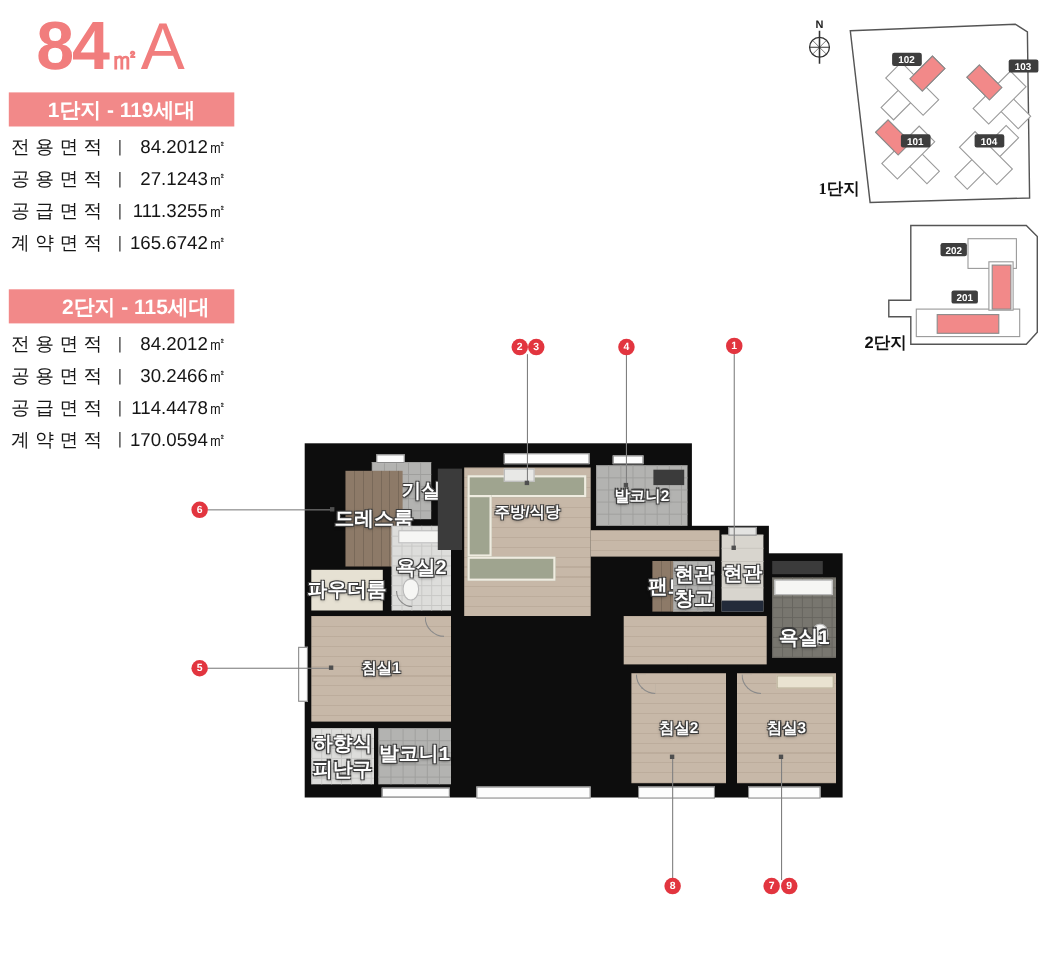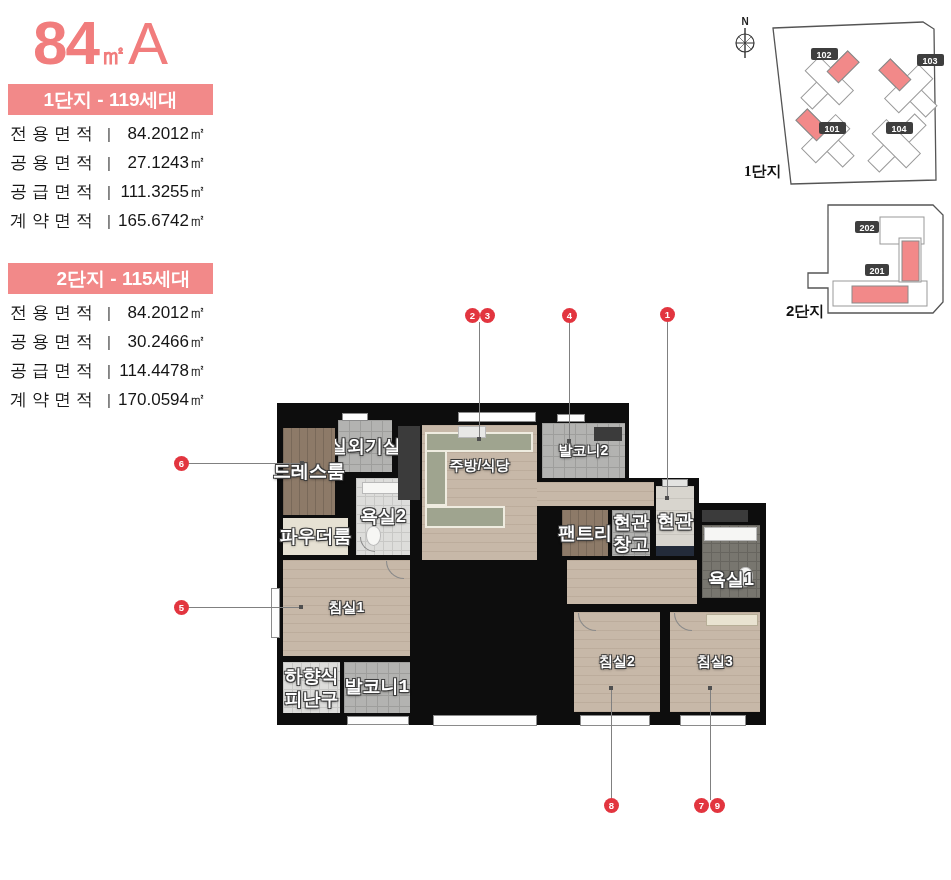--- a/index.html
+++ b/index.html
@@ -33,21 +33,21 @@
   
   #plan { position:absolute; left:270px; top:398px; width:500px; height:334px; }
   .blk { position:absolute; background:#0d0d0d; }
   .room { position:absolute; display:flex; flex-direction:column; align-items:center; justify-content:center; }
   .rlabel { font-size:14px; font-weight:700; color:#fff; white-space:nowrap; line-height:1.25;
             text-shadow:-1px -1px 0 #3c3c3c,1px -1px 0 #3c3c3c,-1px 1px 0 #3c3c3c,1px 1px 0 #3c3c3c,0 1px 3px rgba(0,0,0,.7); }
   .rlabel.sm { font-size:18px; }
   .abslabel { position:absolute; left:0; right:0; text-align:center; }
 
   .wood  { background-color:#c7b8a8; background-image:repeating-linear-gradient(180deg, rgba(92,70,50,.10) 0 1px, transparent 1px 9px); }
-  .woodd { background-color:#8d7a68; background-image:repeating-linear-gradient(90deg, rgba(0,0,0,.14) 0 1px, transparent 1px 8px); }
+  .woodd { background-color:#8d7a68; background-image:repeating-linear-gradient(90deg, rgba(0,0,0,.14) 0 1px, transparent 1px 8px);margin-left:31px; }
   .tileg { background-color:#b3b3b1; background-image:linear-gradient(#9e9e9c 1px,transparent 1px),linear-gradient(90deg,#9e9e9c 1px,transparent 1px); background-size:11px 11px; }
   .tilel { background-color:#dddddb; background-image:linear-gradient(#c8c8c6 1px,transparent 1px),linear-gradient(90deg,#c8c8c6 1px,transparent 1px); background-size:9px 9px; }
   .tiled { background-color:#78766f; background-image:linear-gradient(#67655f 1px,transparent 1px),linear-gradient(90deg,#67655f 1px,transparent 1px); background-size:9px 9px; }
   .marble{ background-color:#d8d5ce; background-image:linear-gradient(#c8c5be 1px,transparent 1px); background-size:100% 12px; }
   .creamf{ background:#e6e1d3; }
   .furn  { position:absolute; background:#3b3b3b; }
   .cream { position:absolute; background:#e9e3d1; border:1px solid #b7ae97; }
   .greenc{ position:absolute; background:#9fa48f; border:2px solid #efece0; }
   .white { position:absolute; background:#f6f6f4; border:1px solid #b9b9b9; }
   .mat   { position:absolute; background:#232b3a; }

